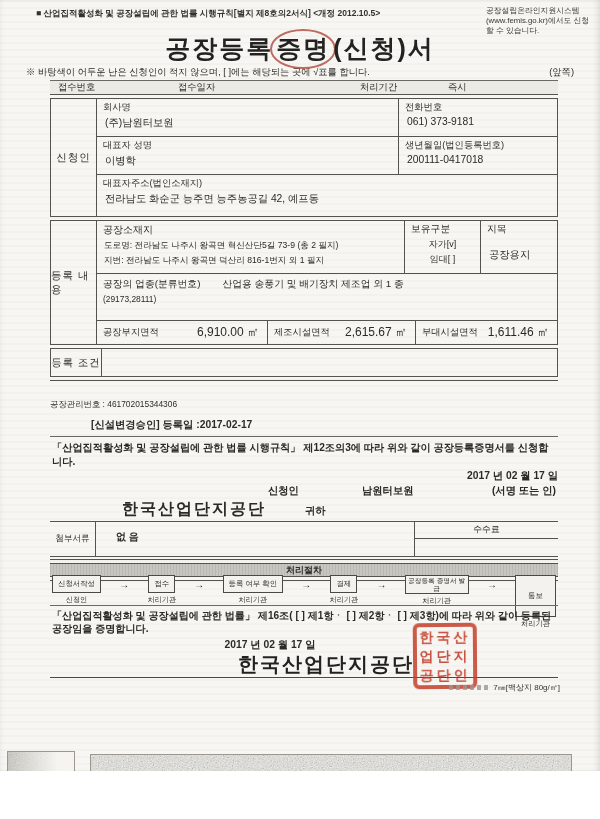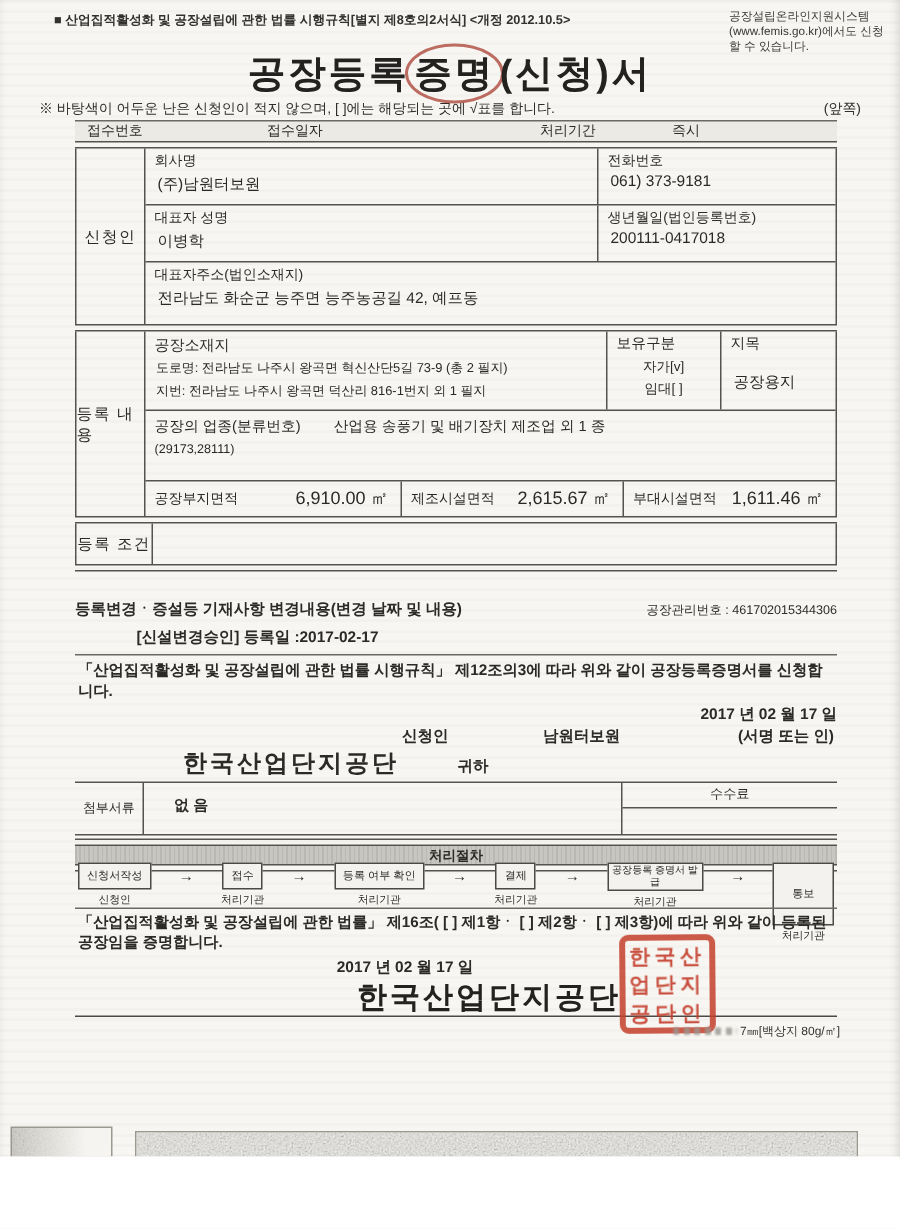--- a/index.html
+++ b/index.html
@@ -201,21 +201,20 @@
     <div class="blk cond">
       <div class="sect-label">등록 조건</div>
       <div class="sect-body">
           <div class="cell" style="flex:1"></div>
         </div>
     </div>
     <div class="dbl"></div>
   </div>
 
   <div class="abs changes-row">
-    <span class="t">등록변경ㆍ증설등 기재사항 변경내용(변경 날짜 및 내용)</span>
     <span class="m">공장관리번호 : 461702015344306</span>
   </div>
   <div class="abs entry">[신설변경승인] 등록일 :2017-02-17</div>
   <div class="abs sep1"></div>
 
   <div class="abs stmt1">「산업집적활성화 및 공장설립에 관한 법률 시행규칙」  제12조의3에 따라 위와 같이 공장등록증명서를 신청합니다.</div>
   <div class="abs date1">2017 년 02 월 17 일</div>
   <div class="abs signrow">
     <span style="left:218px">신청인</span>
     <span style="left:312px">남원터보원</span>

